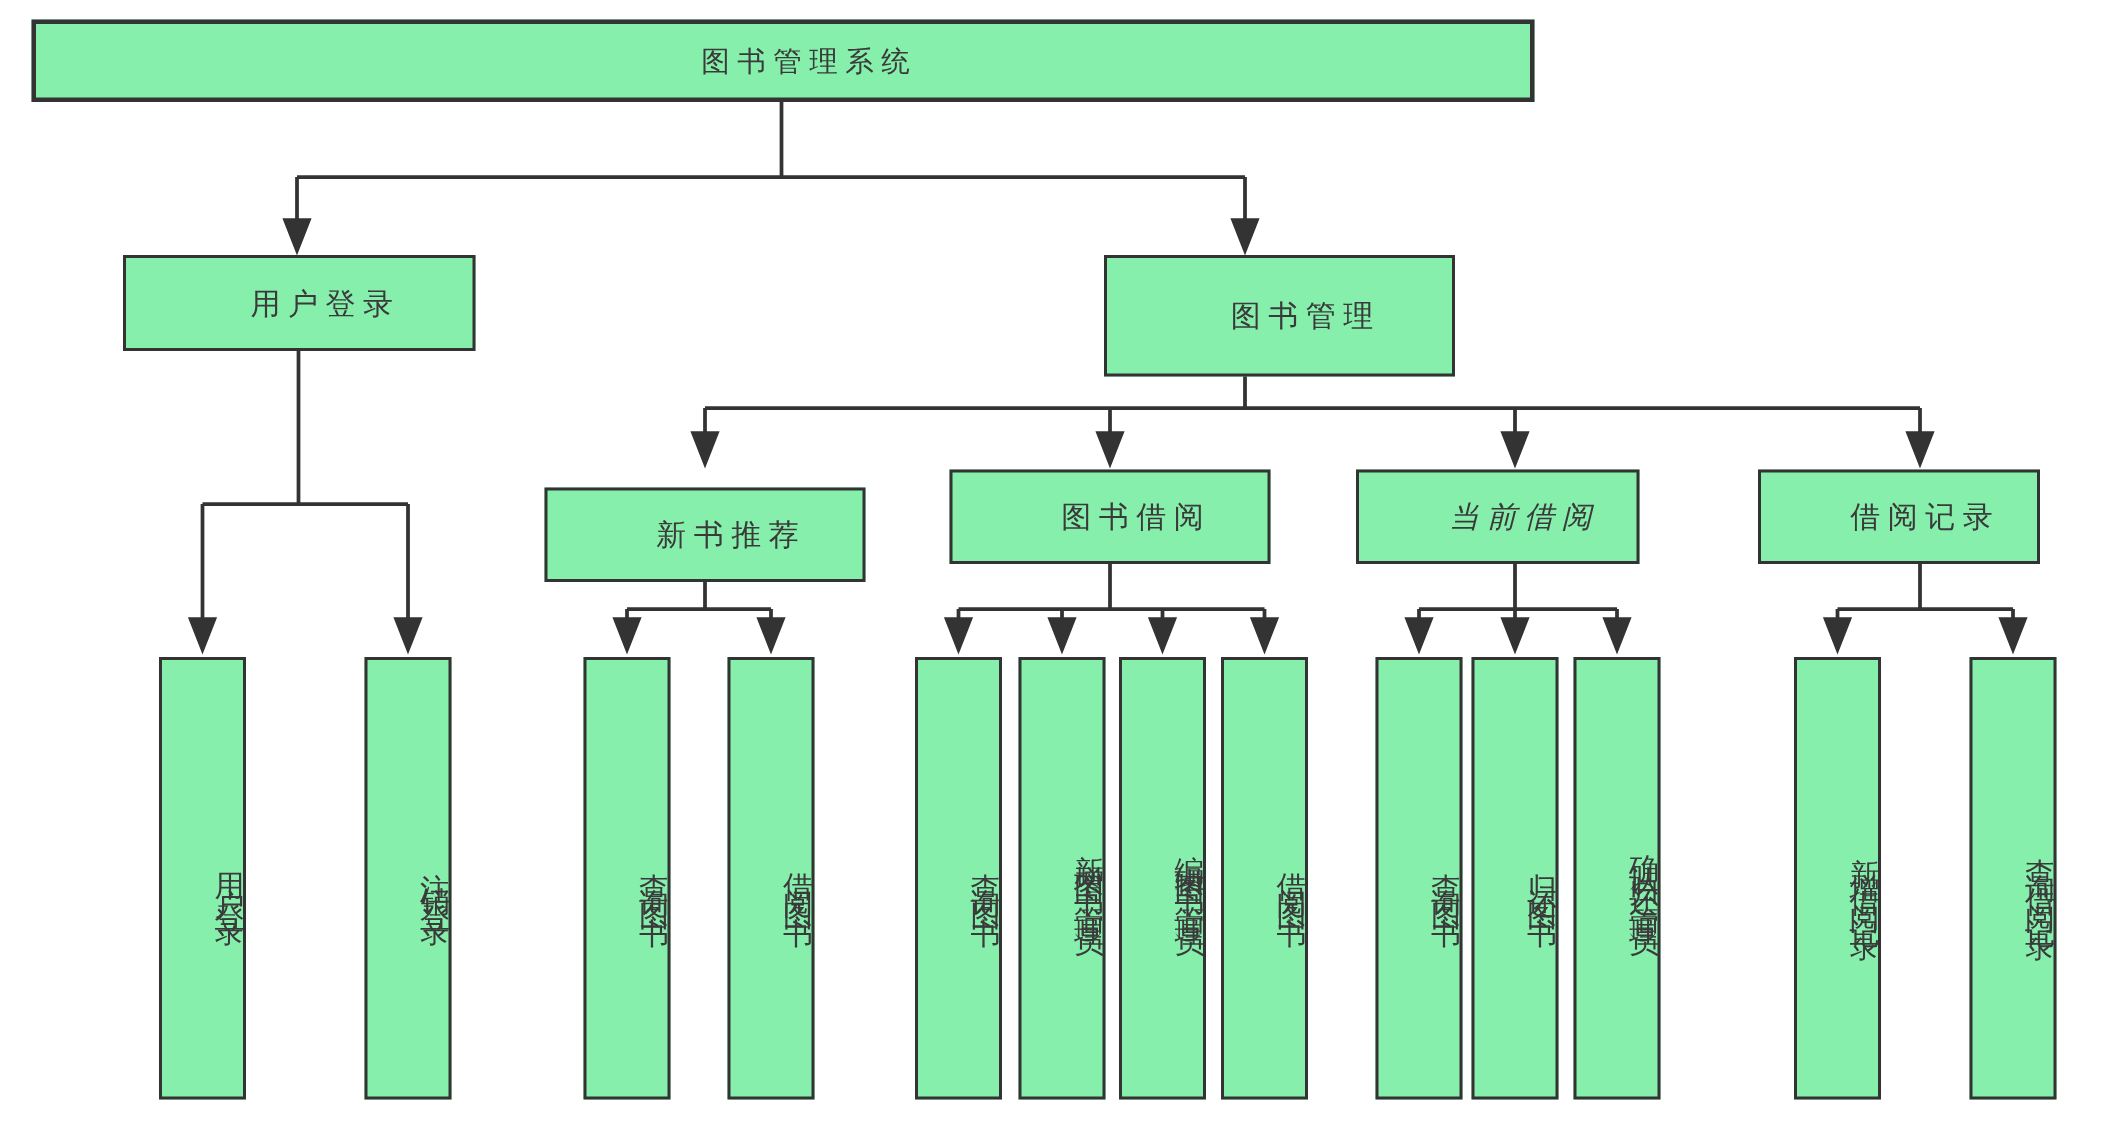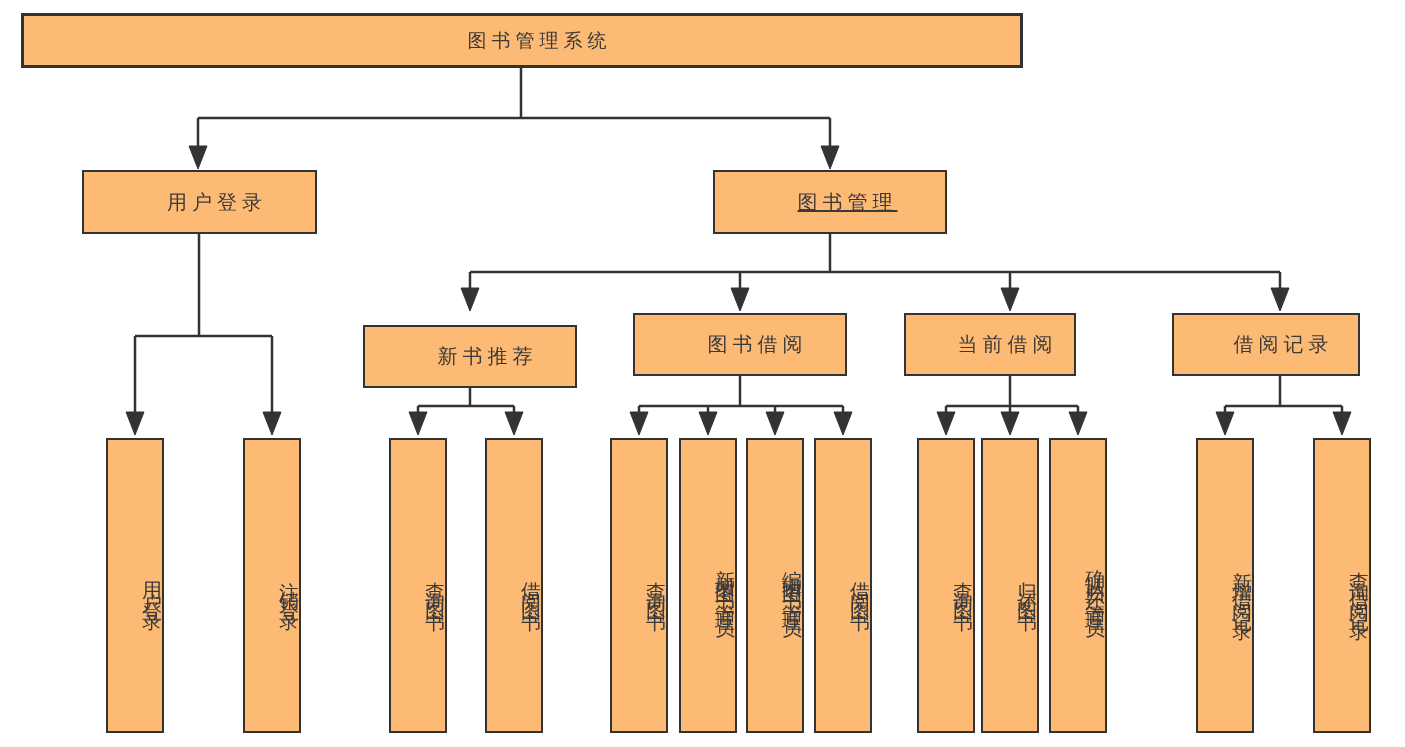--- a/index.html
+++ b/index.html
@@ -26,21 +26,21 @@
     fill: var(--line-color, #333333);
   }
   #connectors path {
     fill: none;
     stroke-width: 2.5;
   }
   .box {
     position: absolute;
     box-sizing: border-box;
     border: 2px solid var(--line-color, #333333);
-    background: #fdba74;
+    background: #86efac;
     display: flex;
     align-items: center;
     justify-content: center;
     text-align: center;
     padding-left: 35px;
   }
   .box--root {
     border-width: 3px;
     font-size: 19px;
     letter-spacing: 5px;
@@ -113,25 +113,25 @@
     <g>
       <path d="M1280 376 V406 M1225 406 H1342 M1225 406 V414 M1342 406 V414"></path>
       <polygon points="1216,412 1234,412 1225,435"></polygon>
       <polygon points="1333,412 1351,412 1342,435"></polygon>
     </g>
   </svg>
 
   <div class="box box--root" style="left:21px; top:13px; width:1002px; height:55px;">图书管理系统</div>
 
   <div class="box box--branch" style="left:82px; top:170px; width:235px; height:64px;">用户登录</div>
-  <div class="box box--branch" style="left:713px; top:170px; width:234px; height:64px;text-decoration:underline;">图书管理</div>
+  <div class="box box--branch" style="left:736px; top:170px; width:234px; height:81px;">图书管理</div>
 
   <div class="box box--branch" style="left:363px; top:313px; width:214px; height:63px;margin-top:12px;">新书推荐</div>
   <div class="box box--branch" style="left:633px; top:313px; width:214px; height:63px;">图书借阅</div>
-  <div class="box box--branch" style="left:904px; top:313px; width:172px; height:63px;">当前借阅</div>
+  <div class="box box--branch" style="left:904px; top:313px; width:189px; height:63px;font-style:italic;">当前借阅</div>
   <div class="box box--branch" style="left:1172px; top:313px; width:188px; height:63px;">借阅记录</div>
 
   <div class="box box--leaf" style="left:106px; top:438px; width:58px; height:295px;">用户登录</div>
   <div class="box box--leaf" style="left:243px; top:438px; width:58px; height:295px;">注销登录</div>
 
   <div class="box box--leaf" style="left:389px; top:438px; width:58px; height:295px;">查询图书</div>
   <div class="box box--leaf" style="left:485px; top:438px; width:58px; height:295px;">借阅图书</div>
 
   <div class="box box--leaf" style="left:610px; top:438px; width:58px; height:295px;">查询图书</div>
   <div class="box box--leaf leaf--long" style="left:679px; top:438px; width:58px; height:295px;">新增图书（管理员）</div>

